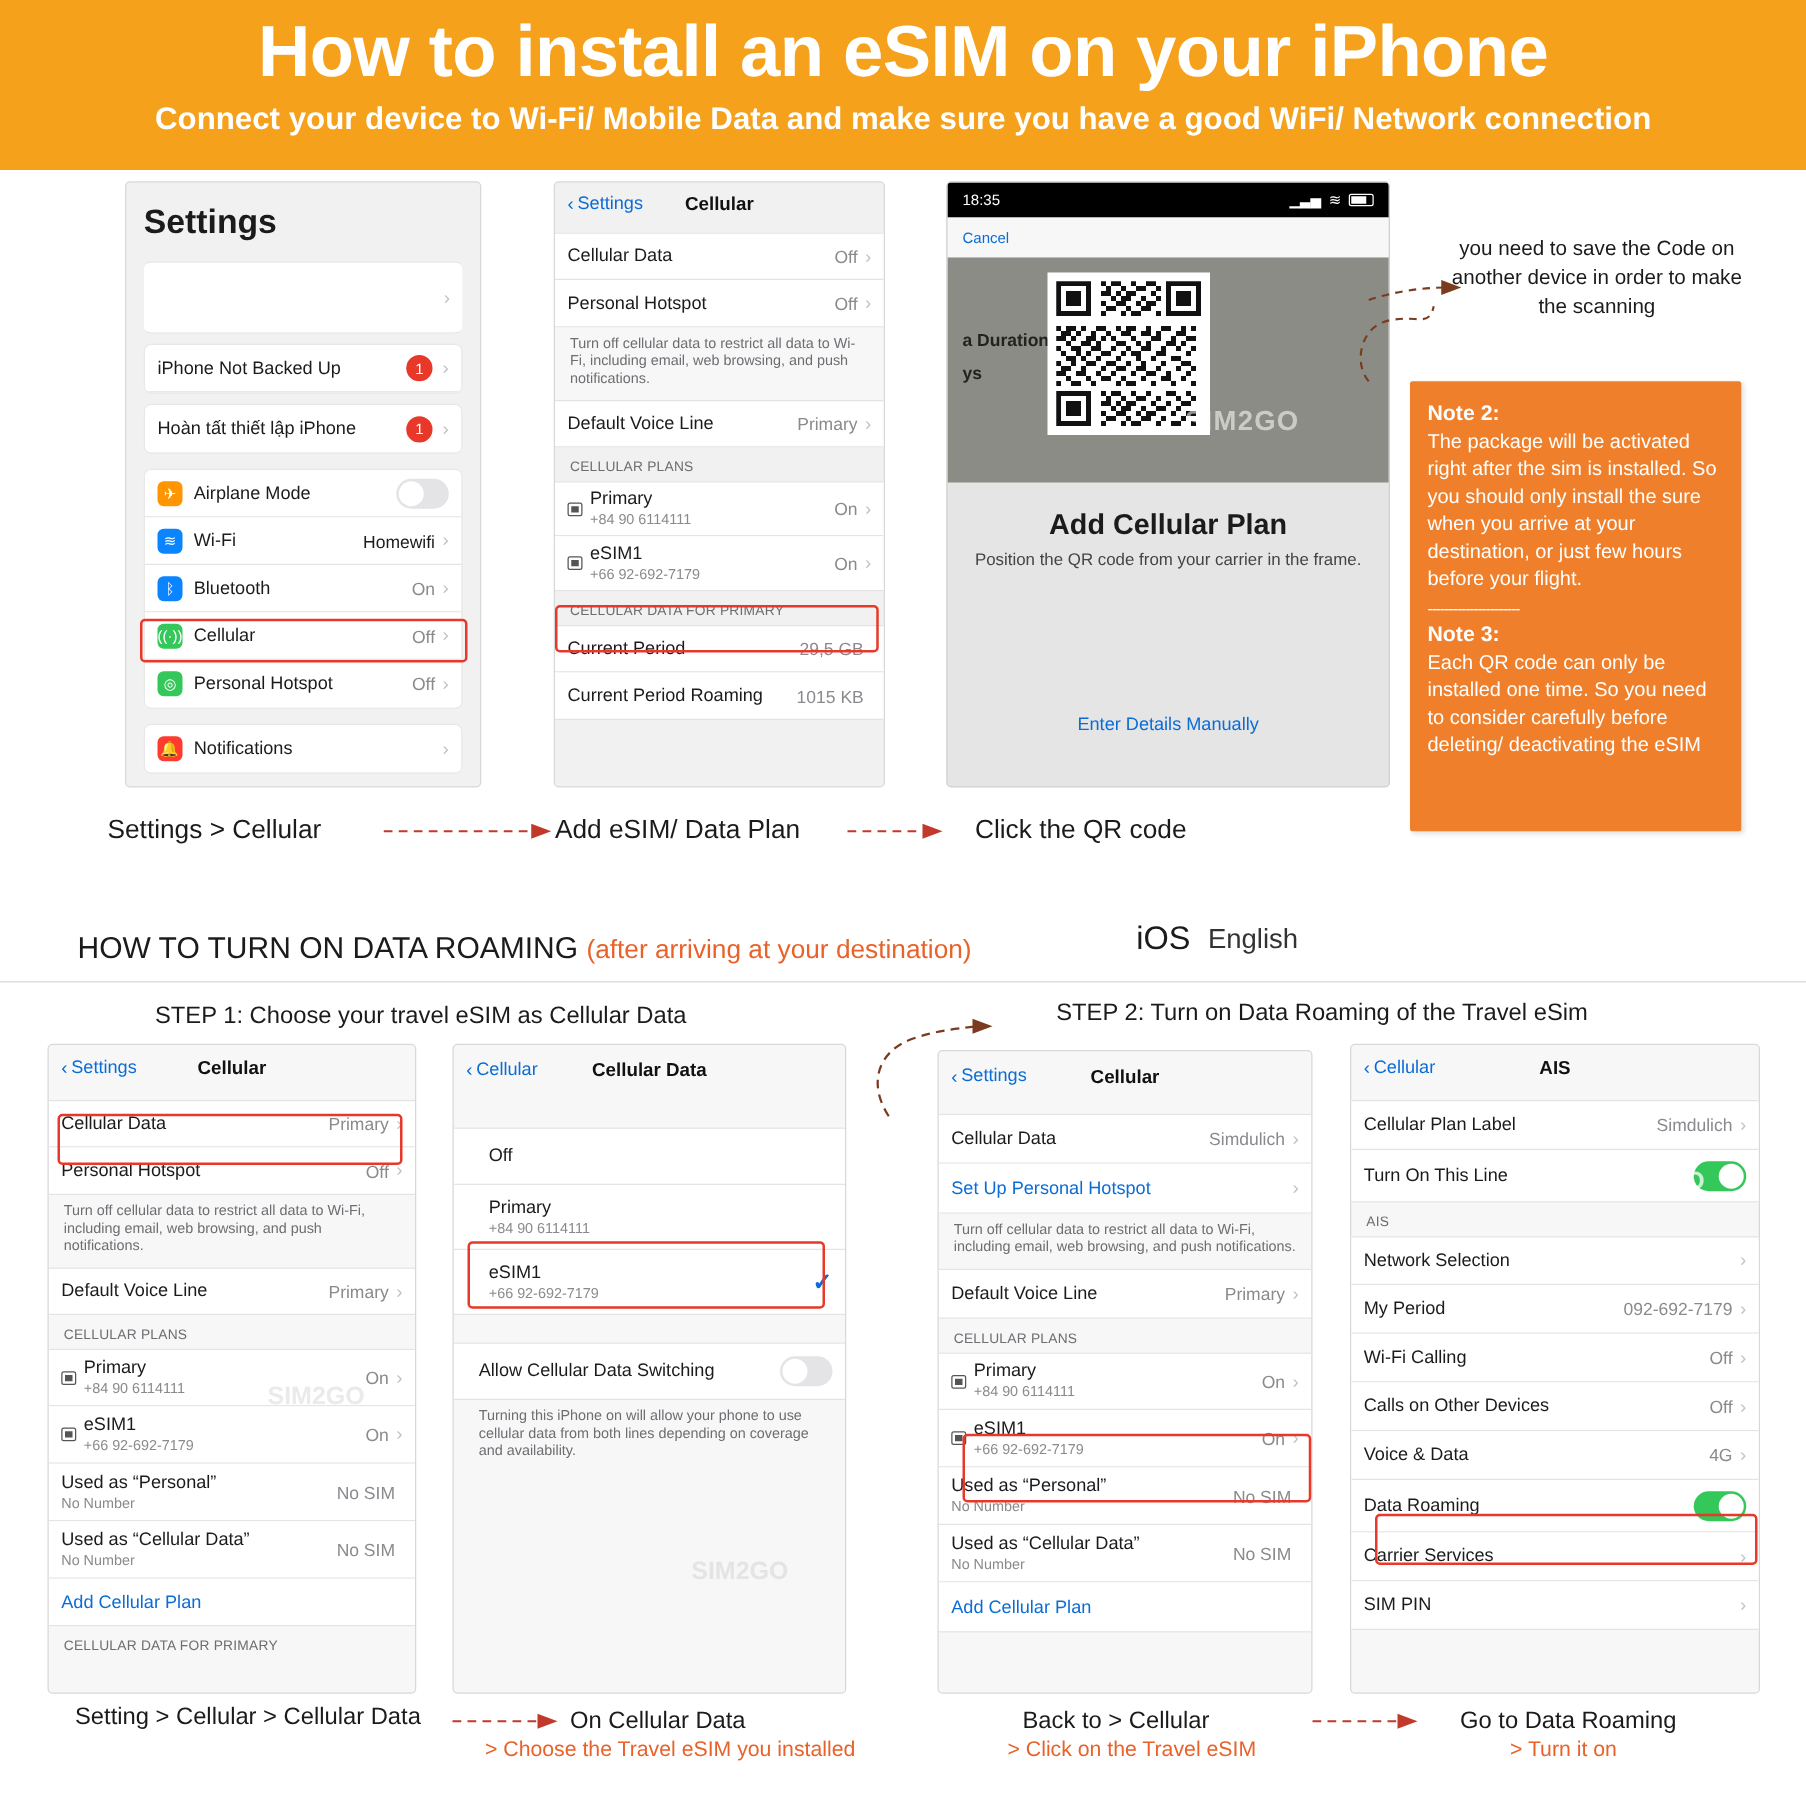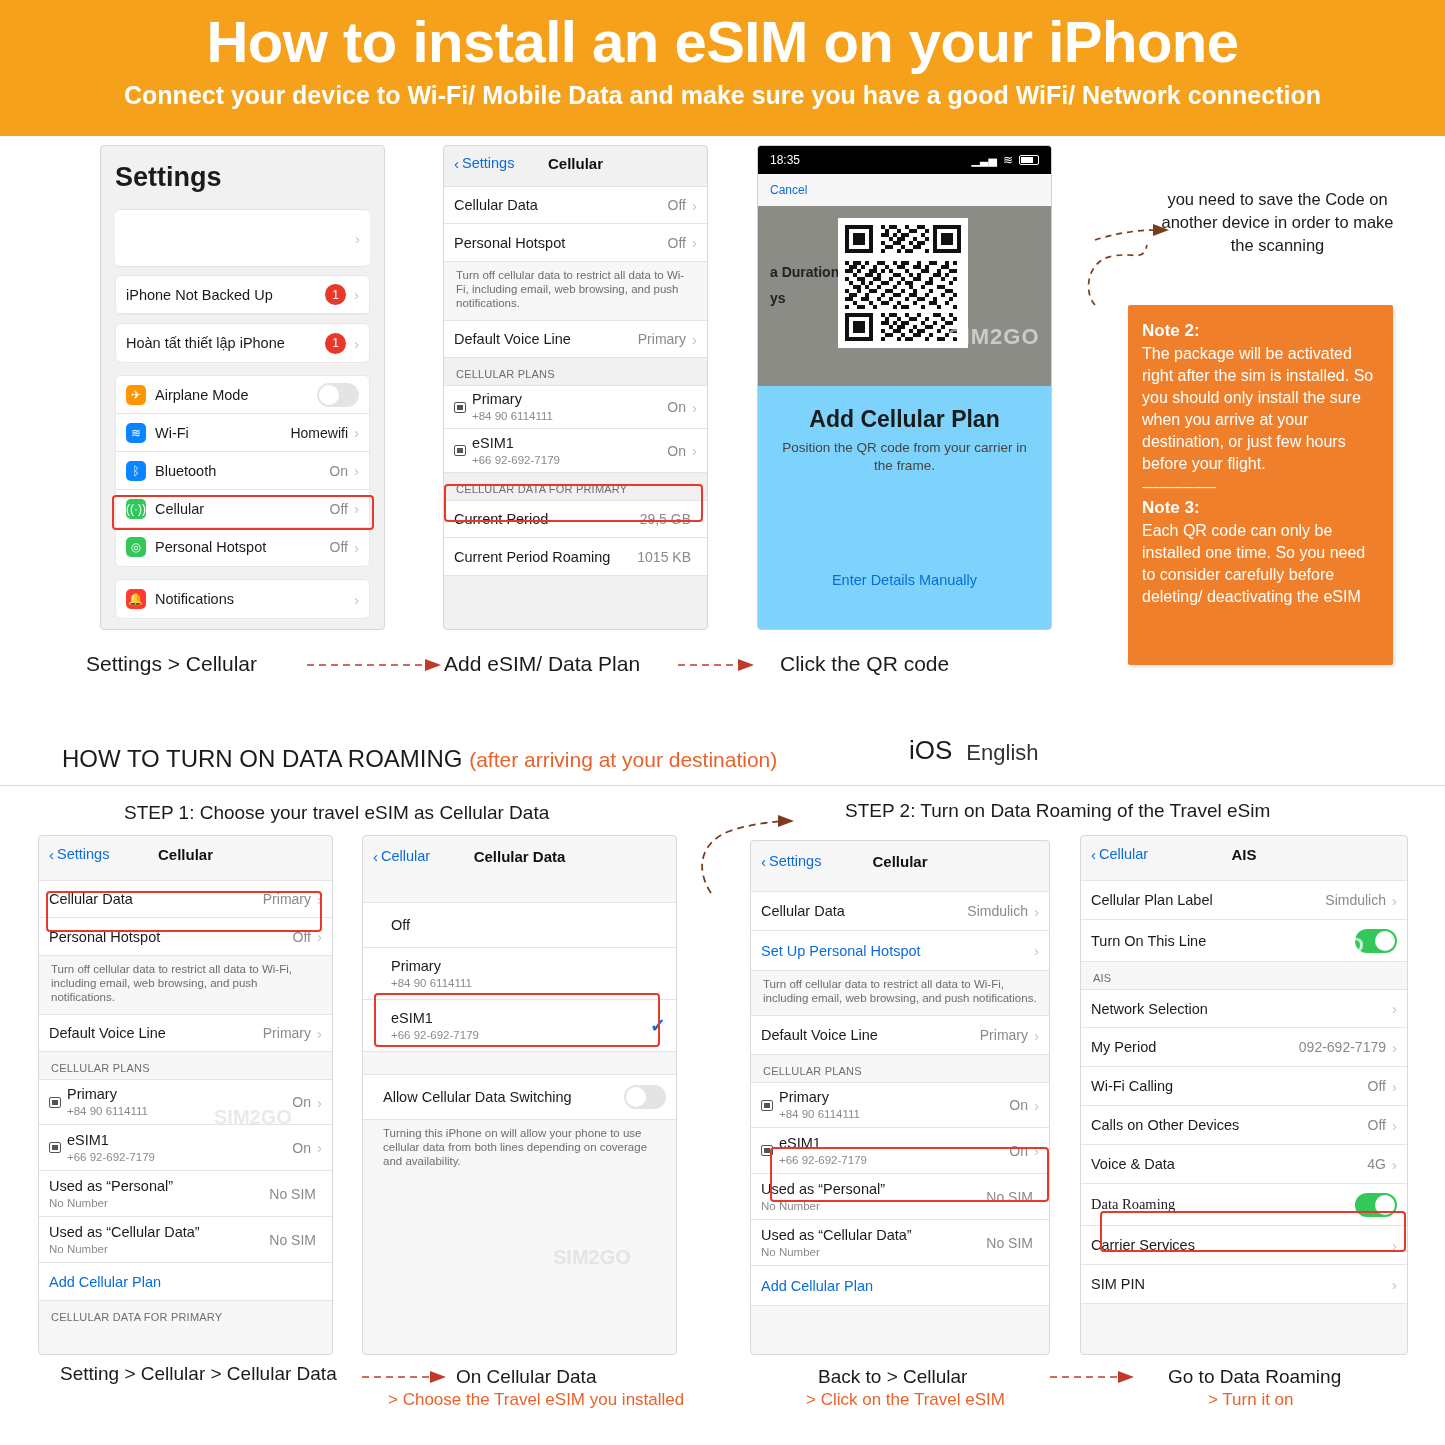--- a/index.html
+++ b/index.html
@@ -236,21 +236,21 @@
   </div>
 </div>
 <div class="redbox" style="left:444px;top:484px;width:259px;height:38px;"></div>
 <div class="caption" style="left:444px;top:652px;">Add eSIM/ Data Plan</div>
 
 <svg class="arrow-dash" style="left:676px;top:650px;width:100px;height:30px;">
   <line x1="2" y1="15" x2="62" y2="15" stroke="#c0392b" stroke-width="1.6" stroke-dasharray="7,5"></line>
   <polygon points="62,9 78,15 62,21" fill="#c0392b"></polygon>
 </svg>
 
-<div class="phone" style="left:757px;top:145px;width:295px;height:485px;background:#7dd3fc;border:1px solid #cfcfcf;">
+<div class="phone" style="left:757px;top:145px;width:355px;height:485px;background:#e5e5e5;border:1px solid #cfcfcf;">
   <div style="background:#000;height:28px;display:flex;align-items:center;padding:0 12px;color:#fff;font-size:12px;">
     <span>18:35</span>
     <span style="flex:1;"></span>
     <span style="font-size:11px;">▁▃▅</span>
     <span style="margin:0 6px;">≋</span>
     <span style="display:inline-block;width:20px;height:10px;border:1.3px solid #fff;border-radius:2px;position:relative;">
         <i style="position:absolute;left:1px;top:1px;bottom:1px;width:12px;background:#fff;display:block;"></i>
       </span>
   </div>
   <div style="background:#f7f7f7;height:32px;display:flex;align-items:center;padding:0 12px;">
@@ -467,21 +467,21 @@
   <div style="font-size:13px;letter-spacing:-1px;margin:4px 0 4px 0;">----------------------</div>
   <div style="font-weight:bold;font-size:17px;">Note 3:</div>
   <div style="font-size:16px;line-height:22px;margin-top:2px;">Each QR code can only be installed one time. So you need to consider carefully before  deleting/ deactivating the eSIM</div>
 </div>
 
 <div class="divline" style="top:785px;"></div>
 <div style="position:absolute;left:62px;top:745px;font-size:24px;">
   <span>HOW TO TURN ON DATA ROAMING</span>
   <span style="color:#e8622a;font-size:21px;">(after arriving at your destination)</span>
 </div>
-<div style="position:absolute;left:905px;top:735px;display:flex;align-items:flex-end;">
+<div style="position:absolute;left:905px;top:735px;display:flex;align-items:center;">
   <span style="font-size:42px;line-height:42px;"></span>
   <span style="font-size:26px;margin-left:4px;">iOS</span>
   <span style="font-size:22px;margin-left:14px;color:#333;">English</span>
 </div>
 
 <div style="position:absolute;left:124px;top:802px;font-size:19px;">STEP 1: Choose your travel eSIM as Cellular Data</div>
 <div style="position:absolute;left:845px;top:800px;font-size:19px;">STEP 2: Turn on Data Roaming of the Travel eSim</div>
 
 <div class="phone" style="left:38px;top:835px;width:295px;height:520px;">
   <div class="nav" style="height:36px;">
@@ -662,21 +662,21 @@
   <div class="row" style="min-height:39px;">
     <span class="label">Calls on Other Devices</span>
     <span class="value">Off</span>
     <span class="chev">›</span>
   </div>
   <div class="row" style="min-height:39px;">
     <span class="label">Voice &amp; Data</span>
     <span class="value">4G</span>
     <span class="chev">›</span>
   </div>
-  <div class="row" style="min-height:42px;font-family:Liberation Serif, serif;">
+  <div class="row" style="min-height:42px;">
     <span class="label">Data Roaming</span>
     <span class="toggle"></span>
   </div>
   <div class="row" style="min-height:39px;">
     <span class="label">Carrier Services</span>
     <span class="chev">›</span>
   </div>
   <div class="row" style="min-height:39px;">
     <span class="label">SIM PIN</span>
     <span class="chev">›</span>

